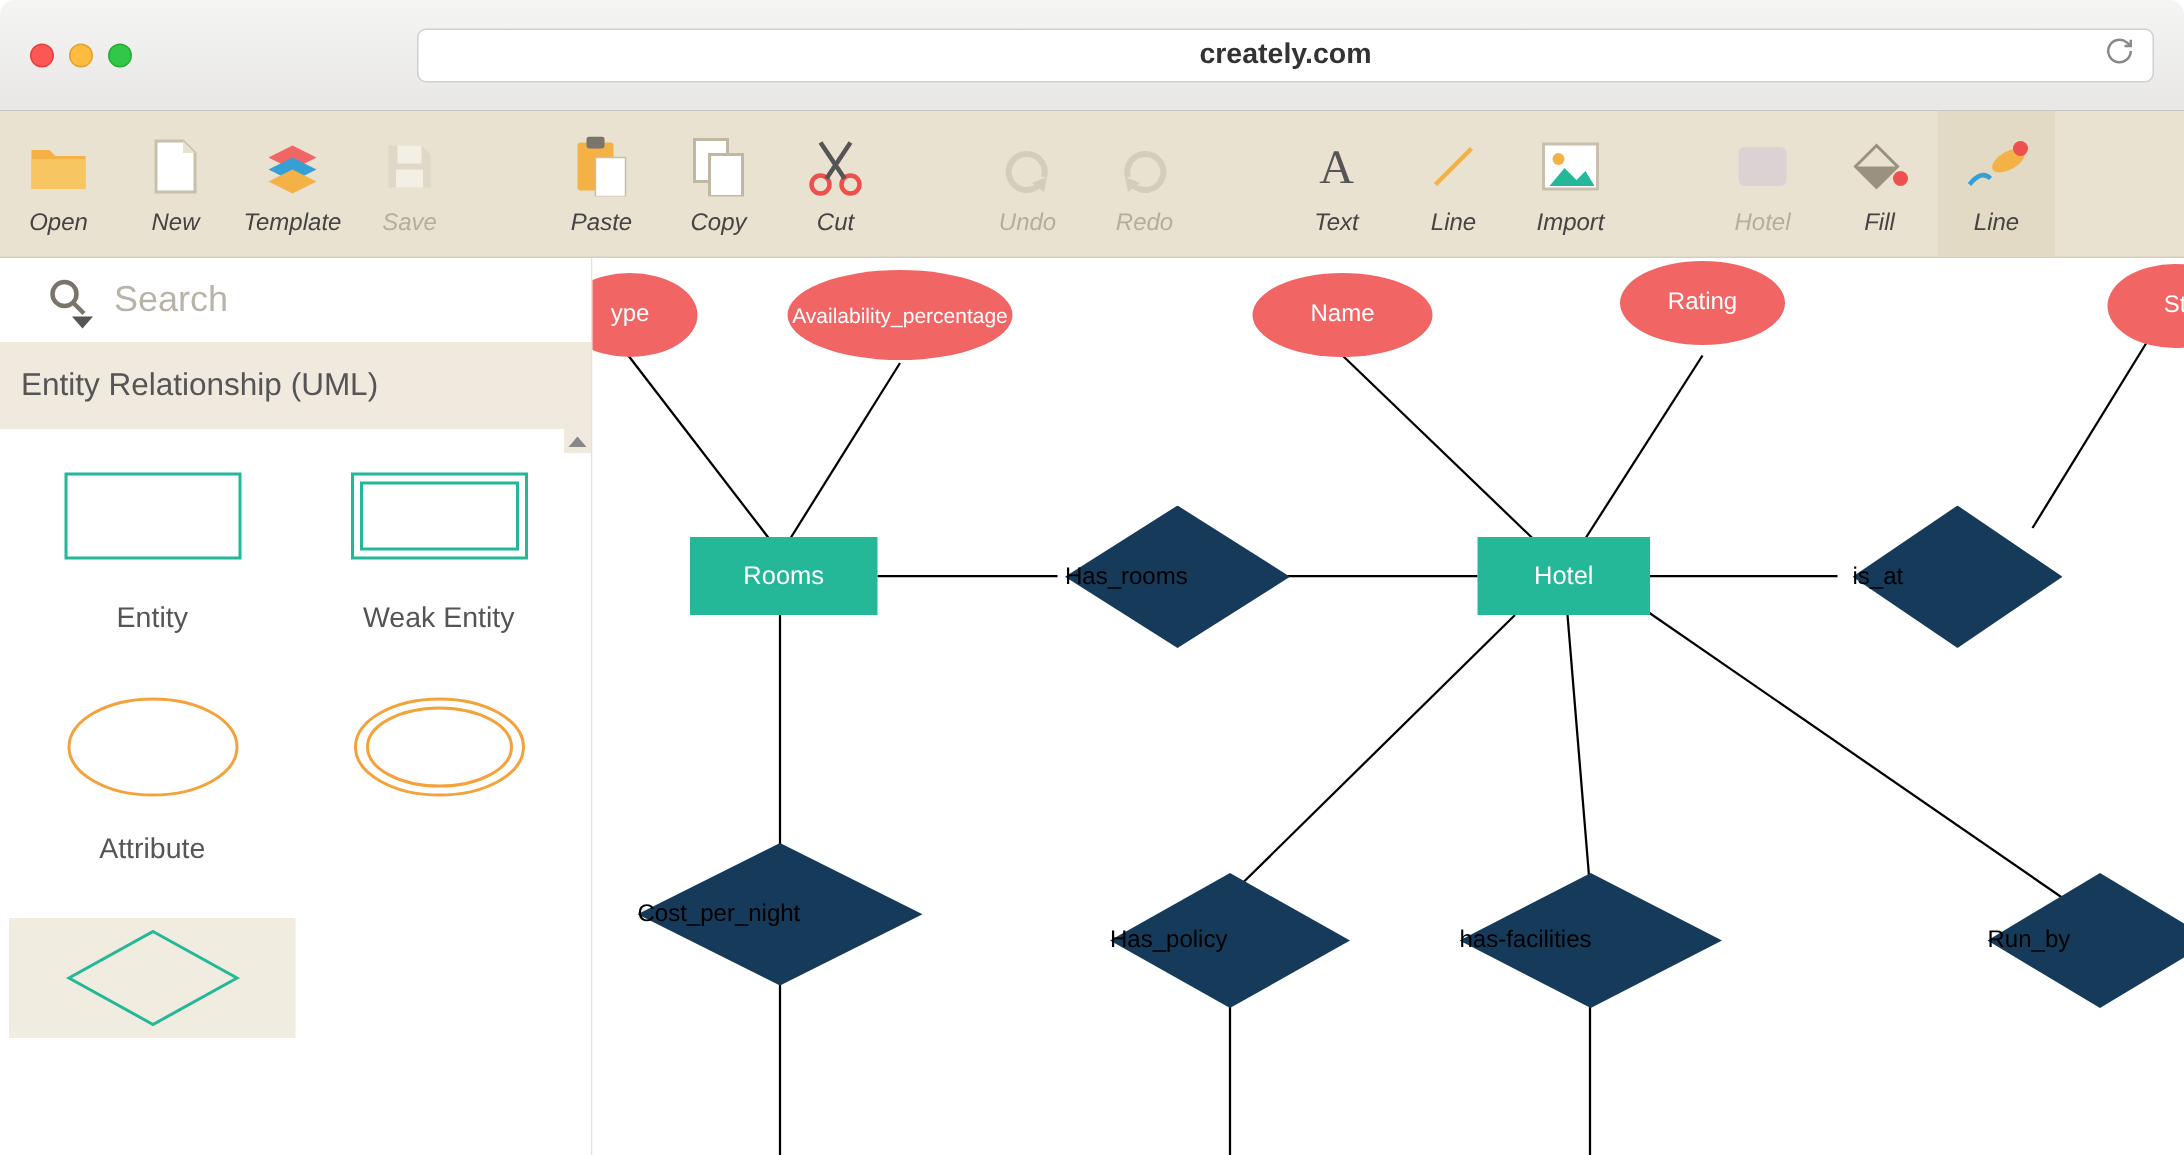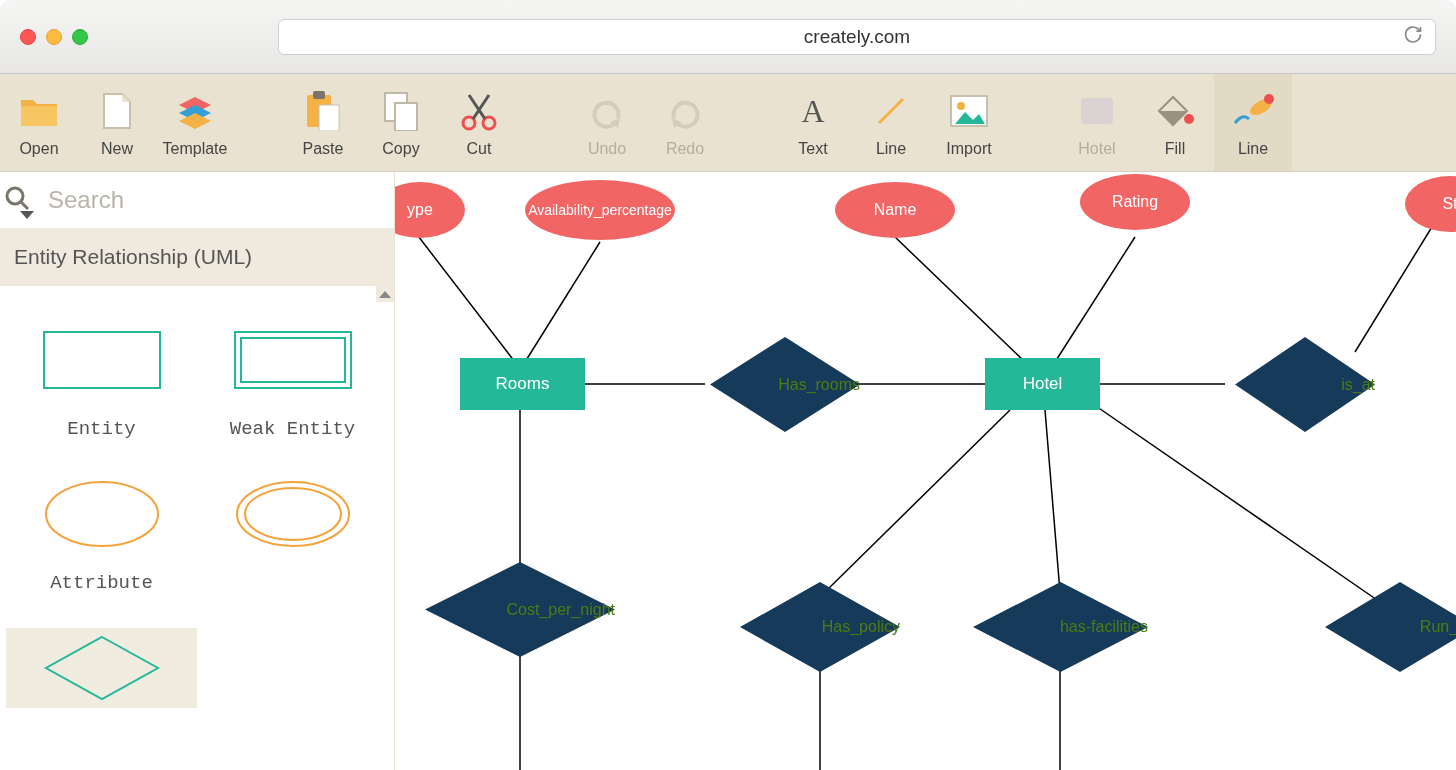--- a/index.html
+++ b/index.html
@@ -15,20 +15,21 @@
 .browser-chrome {
   height: 74px;
   background: linear-gradient(#f5f5f4, #e8e7e5);
   border-bottom: 1px solid #c7c6c4;
   display: flex;
   align-items: center;
   padding: 0 20px;
   gap: 10px;
   border-top-left-radius: 10px;
   border-top-right-radius: 10px;
+  font-weight: bold;
 }
 .traffic-lights { display: flex; gap: 10px; margin-right: 180px; }
 .traffic-light { width: 16px; height: 16px; border-radius: 50%; }
 .tl-red { background: #fc5753; border: 1px solid #e24340; }
 .tl-yellow { background: #fdbc40; border: 1px solid #e1a034; }
 .tl-green { background: #33c748; border: 1px solid #2aa93b; }
 .address-bar {
   flex: 1;
   height: 36px;
   background: #fff;
@@ -63,40 +64,40 @@
   width: 78px;
   display: flex;
   flex-direction: column;
   align-items: center;
   justify-content: center;
   cursor: pointer;
   gap: 6px;
 }
 .toolbar-btn.selected { background: #e2dac4; }
 .toolbar-btn .iconwrap { height: 46px; display: flex; align-items: center; justify-content: center; }
-.toolbar-btn .label { font-size: 16px; color: #444; }
+.toolbar-btn .label { font-size: 16px; color: #444; font-style: italic; }
 .toolbar-btn.disabled .label { color: #b4ae9e; }
 .toolbar-btn.disabled svg { opacity: 0.45; }
 
 
 .main { display: flex; height: calc(770px - 74px - 98px); }
 
 
 .sidebar {
   width: 395px;
   background: #fff;
   display: flex;
   flex-direction: column;
   border-right: 1px solid #e9e2d0;
 }
 .search-row {
   height: 56px;
   display: flex;
   align-items: center;
-  padding: 0 4px;
+  padding: 0 32px;
   gap: 14px;
 }
 .search-row input {
   border: none;
   outline: none;
   font-size: 24px;
   color: #555;
   flex: 1;
 }
 .search-row input::placeholder { color: #b8b4a9; }
@@ -118,23 +119,22 @@
   color: #555;
 }
 .shapes-panel {
   flex: 1;
   overflow-y: auto;
   position: relative;
 }
 .shapes-grid {
   display: grid;
   grid-template-columns: 1fr 1fr;
-  padding: 34px 6px;
+  padding: 18px 6px;
   row-gap: 34px;
-  font-family: Liberation Mono, monospace;
 }
 .shape-cell {
   display: flex;
   flex-direction: column;
   align-items: center;
   gap: 18px;
 }
 .shape-cell .shape-label { font-size: 19px; color: #555; }
 .shape-preview { height: 80px; display:flex; align-items:center; justify-content:center; }
 .shape-cell.highlighted { background: #f1ece0; }
@@ -170,22 +170,22 @@
 .er-ellipse.key { }
 .er-entity {
   position: absolute;
   background: #25b898;
   color: #fff;
   display: flex; align-items:center; justify-content:center;
   font-size: 17px;
 }
 .er-diamond {
   position: absolute;
-  display: flex; align-items:center; justify-content:flex-end;
-  color: #4d7c0f;
+  display: flex; align-items:center; justify-content:flex-start;
+  color: #000000;
 }
 .er-diamond .d-label { position: relative; z-index: 1; font-size: 16px; white-space: nowrap; }
 
 </style>
 </head>
 <body>
 
 <div class="browser-chrome">
   <div class="traffic-lights">
     <div class="traffic-light tl-red"></div>
@@ -225,20 +225,30 @@
     </div>
     <div class="toolbar-btn">
       <div class="iconwrap">
         <svg width="40" height="40" viewBox="0 0 40 40">
             <path fill="#f26565" d="M20 22l-16-8 16-8 16 8z"></path>
             <path fill="#34a0d6" d="M20 30l-16-8 16-8 16 8z"></path>
             <path fill="#f4b146" d="M20 38l-16-8 16-8 16 8z"></path>
           </svg>
       </div>
       <div class="label">Template</div>
+    </div>
+    <div class="toolbar-btn disabled">
+      <div class="iconwrap">
+        <svg width="36" height="36" viewBox="0 0 36 36">
+            <path fill="#d6ceba" d="M4 4h22l6 6v22H4z"></path>
+            <rect fill="#fff" x="10" y="4" width="16" height="12"></rect>
+            <rect fill="#fff" x="9" y="20" width="18" height="12"></rect>
+          </svg>
+      </div>
+      <div class="label">Save</div>
     </div>
   </div>
 
   <div class="toolbar-sep"></div>
 
   <div class="toolbar-group">
     <div class="toolbar-btn">
       <div class="iconwrap">
         <svg width="36" height="40" viewBox="0 0 36 40">
             <rect fill="#f4b146" x="2" y="4" width="24" height="32" rx="2"></rect>

